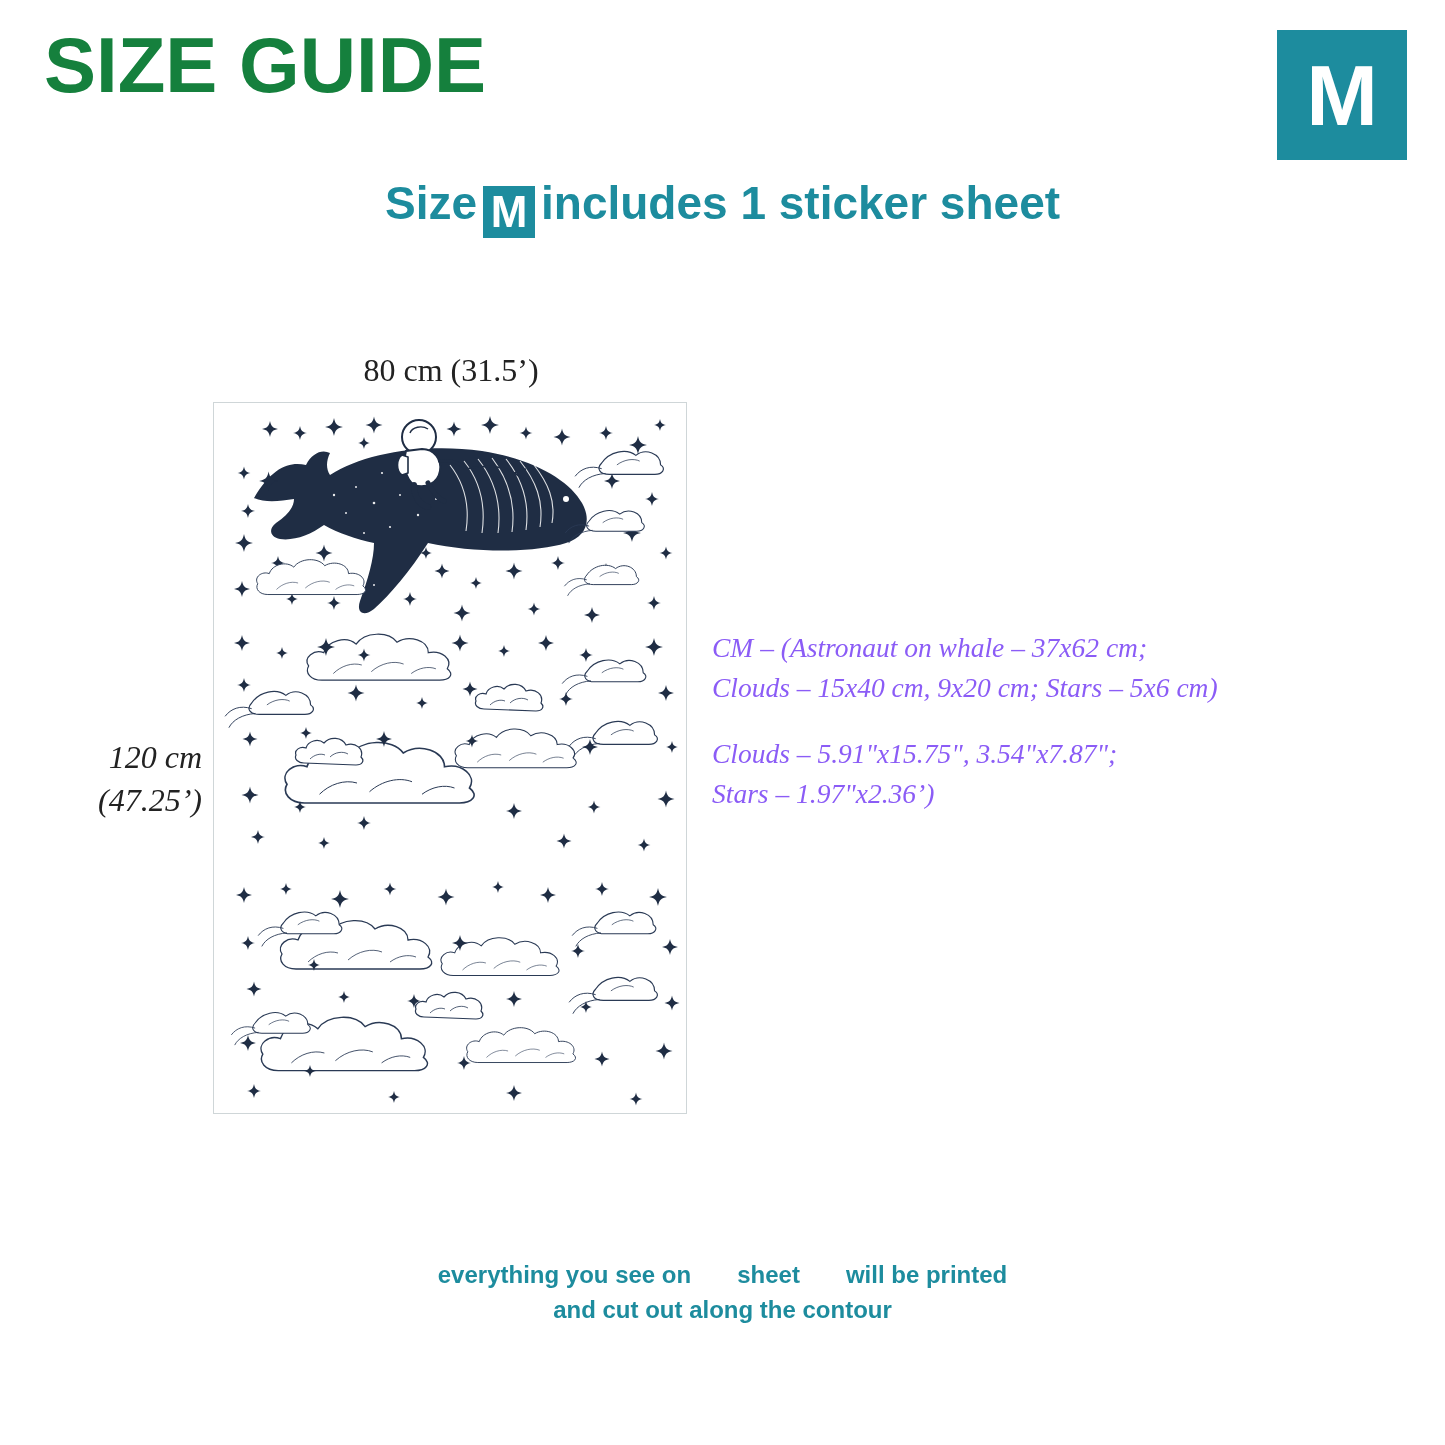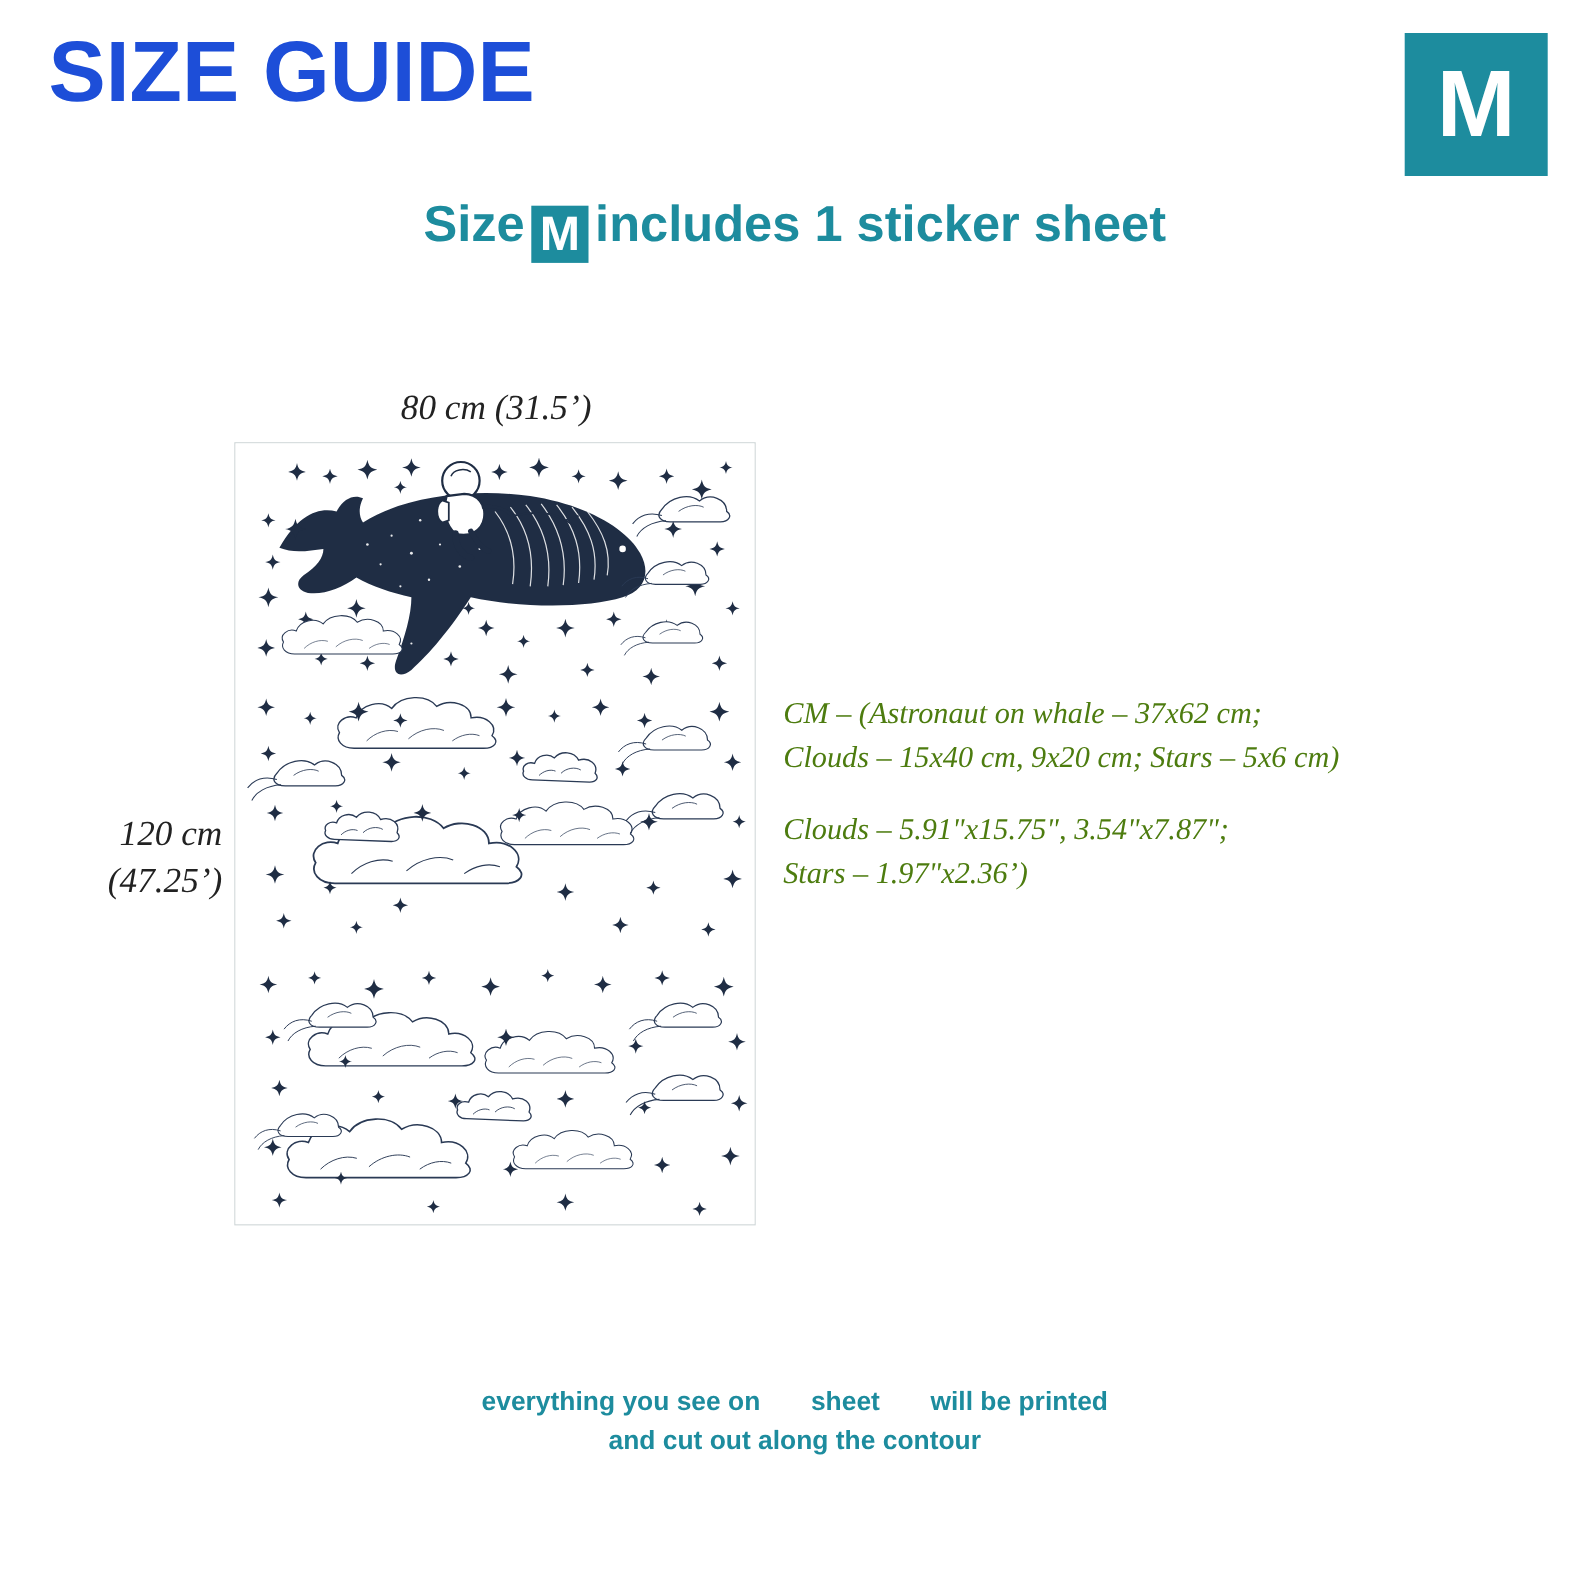--- a/index.html
+++ b/index.html
@@ -19,21 +19,21 @@
     inset: 0;
   }
 
   
   .title {
     position: absolute;
     left: 44px;
     top: 26px;
     font-size: 78px;
     font-weight: bold;
-    color: #1d4ed8;
+    color: #15803d;
     letter-spacing: 0px;
     line-height: 1;
     white-space: nowrap;
   }
   .badge-corner {
     position: absolute;
     right: 38px;
     top: 30px;
     width: 130px;
     height: 130px;
@@ -72,21 +72,20 @@
   }
 
   
   .dim-top {
     position: absolute;
     left: 216px;
     width: 470px;
     top: 352px;
     text-align: center;
     font-size: 32px;
-    font-style: italic;
     color: #222;
     font-family: "Liberation Serif", serif;
   }
   .dim-left {
     position: absolute;
     left: 52px;
     top: 736px;
     width: 150px;
     text-align: right;
     font-size: 32px;
@@ -111,21 +110,21 @@
 
   
   .specs {
     position: absolute;
     left: 712px;
     top: 628px;
     width: 660px;
     font-family: "Liberation Serif", serif;
     font-style: italic;
     font-size: 27.5px;
-    color: #4d7c0f;
+    color: #8b5cf6;
     line-height: 1.45;
   }
   .specs .block { margin-bottom: 26px; }
   .specs .block:last-child { margin-bottom: 0; }
 
   
   .footer {
     position: absolute;
     left: 0;
     right: 0;

